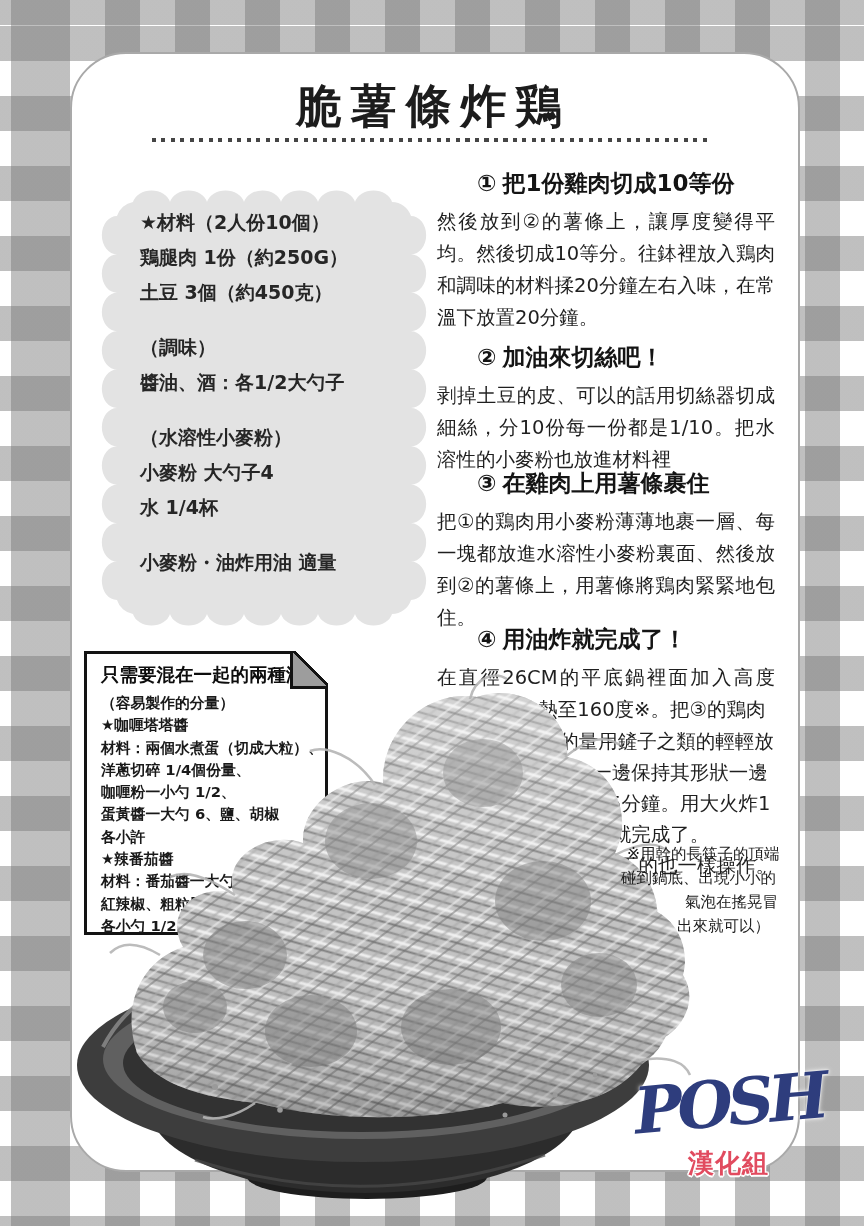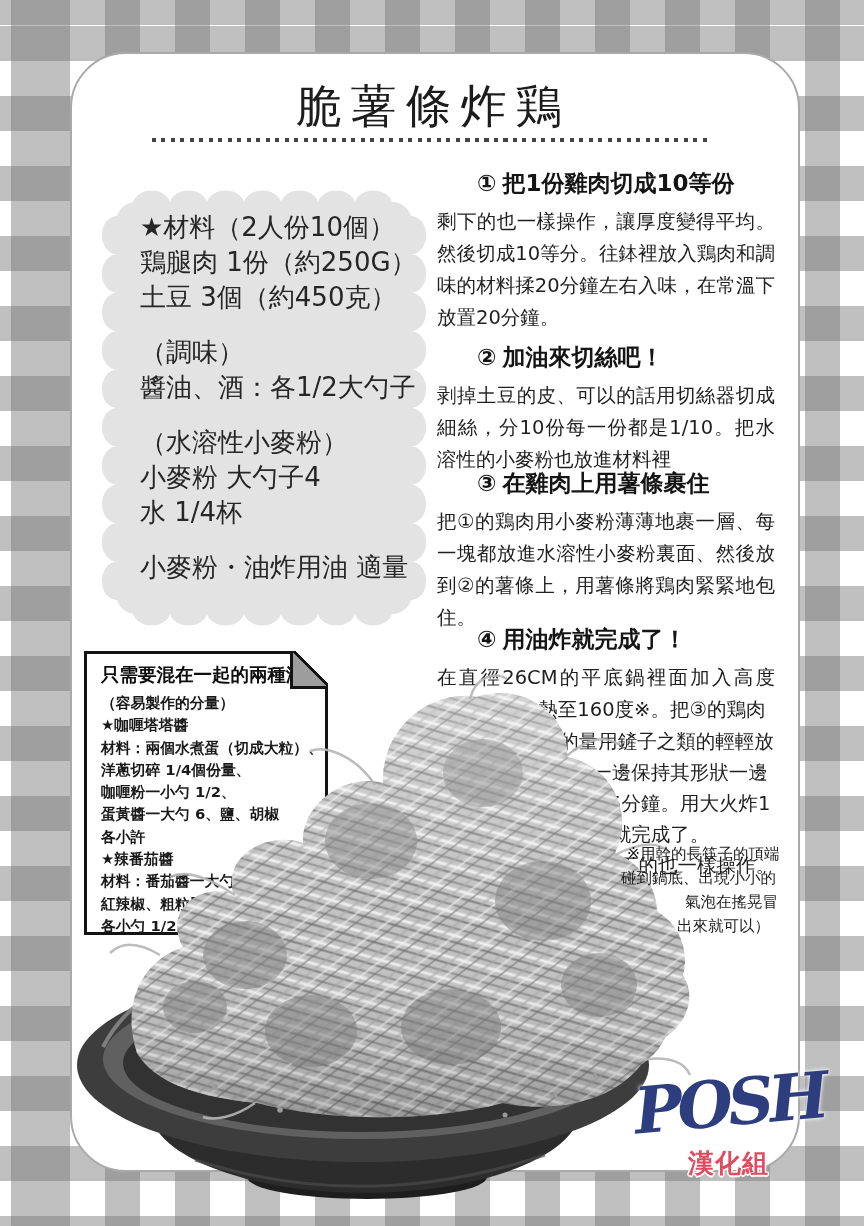--- a/index.html
+++ b/index.html
@@ -11,32 +11,32 @@
       repeating-linear-gradient(90deg, rgba(122,122,122,0.48) 0 35px, rgba(0,0,0,0) 35px 70px),
       repeating-linear-gradient(0deg, rgba(122,122,122,0.48) 0 35px, rgba(0,0,0,0) 35px 70px);
     background-position:35px 0, 0 25px;
   }
   .panel{
     position:absolute;left:70px;top:52px;width:726px;height:1116px;
     background:#fff;border:2px solid #a9a9a9;border-radius:56px;z-index:1;
   }
   .title{
     position:absolute;left:70px;top:76px;width:726px;text-align:center;
-    font-size:46px;font-weight:400;letter-spacing:9px;color:#1c1c1c;z-index:2;
+    font-size:46px;font-weight:700;letter-spacing:9px;color:#1c1c1c;z-index:2;
   }
   .dotted{
     position:absolute;left:152px;top:138px;width:560px;height:5px;z-index:2;
     background-image:repeating-linear-gradient(90deg,#454545 0 4px,transparent 4px 9.5px);
     background-size:100% 4px;background-repeat:no-repeat;
   }
   
   .ing-box{position:absolute;left:103px;top:186px;width:324px;height:448px;z-index:2;}
   .ing-box svg{position:absolute;left:0;top:0;overflow:visible;}
   .ing-lines{position:absolute;left:37px;top:24px;width:270px;}
-  .ing-line{height:35px;font-size:26px;font-weight:400;color:#262626;white-space:nowrap;}
+  .ing-line{height:35px;font-size:19px;font-weight:700;color:#262626;white-space:nowrap;}
   .gap{margin-top:20px;}
   .step{position:absolute;left:437px;width:338px;z-index:2;}
   .step-head{font-size:23px;font-weight:700;color:#141414;white-space:nowrap;margin-bottom:7px;margin-left:40px;}
   .step-head .num{margin-right:6px;}
   .step-body{font-size:19.5px;line-height:32px;color:#1f1f1f;text-align:justify;}
   .s1{top:168px;} .s2{top:342px;} .s3{top:468px;} .s4{top:624px;}
   .s4 .part2{margin-left:70px;width:268px;text-align:center;line-height:31px;z-index:4;position:relative;}
   .footnote{position:absolute;left:627px;top:842px;width:175px;z-index:4;}
   .fn-line{font-size:15.5px;line-height:24px;font-weight:500;color:#1d1d1d;white-space:nowrap;}
   .fn-ind{padding-left:58px;}
@@ -100,21 +100,21 @@
       <div class="ing-line">小麥粉 大勺子4</div>
       <div class="ing-line">水 1/4杯</div>
       <div class="ing-line gap">小麥粉・油炸用油 適量</div>
     </div>
   </div>
 
   <div class="step s1">
     <div class="step-head">
       <span class="num">①</span><span>把1份雞肉切成10等份</span>
     </div>
-    <div class="step-body">剩下的也一樣操作，讓厚度變得平均。然後切成10等分。往鉢裡放入鶏肉和調味的材料揉20分鐘左右入味，在常溫下放置20分鐘。</div>
+    <div class="step-body">然後放到②的薯條上，讓厚度變得平均。然後切成10等分。往鉢裡放入鶏肉和調味的材料揉20分鐘左右入味，在常溫下放置20分鐘。</div>
   </div>
 
   <div class="step s2">
     <div class="step-head">
       <span class="num">②</span><span>加油來切絲吧！</span>
     </div>
     <div class="step-body">剥掉土豆的皮、可以的話用切絲器切成細絲，分10份每一份都是1/10。把水溶性的小麥粉也放進材料裡</div>
   </div>
 
   <div class="step s3">

